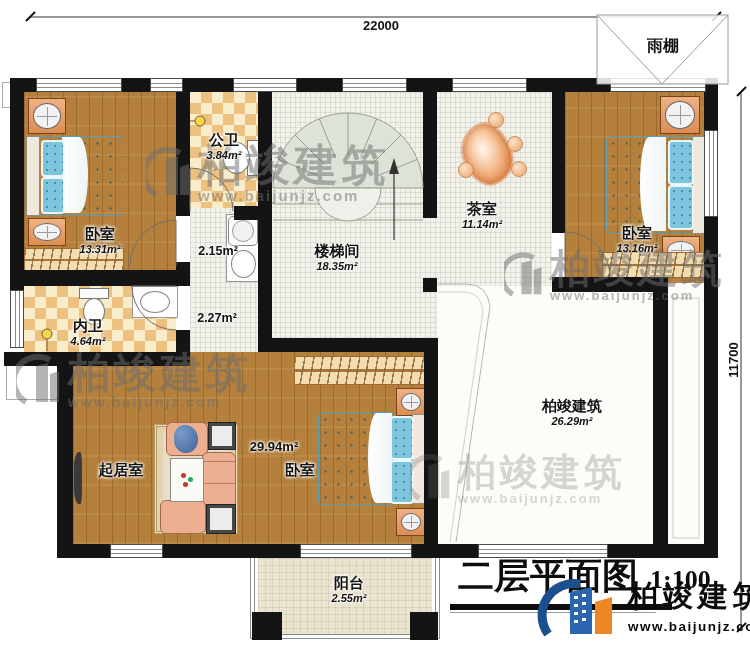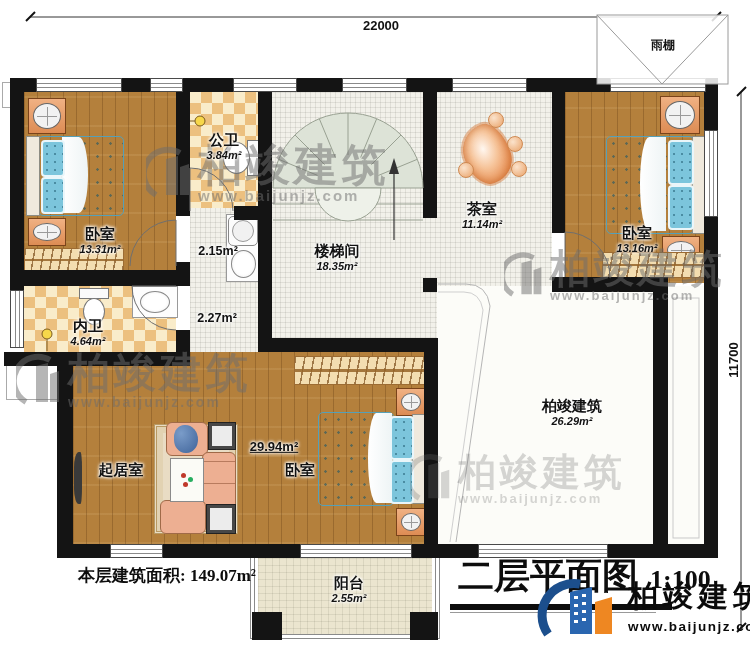--- a/index.html
+++ b/index.html
@@ -346,36 +346,35 @@
   <div class="lbl" style="left:572px;top:412px;">
     <span>柏竣建筑</span>
     <span class="ar">26.29m²</span>
   </div>
   <div class="lbl" style="left:121px;top:470px;">
     <span>起居室</span>
   </div>
   <div class="lbl" style="left:300px;top:470px;">
     <span>卧室</span>
   </div>
-  <div class="lbl small" style="left:274px;top:447px;font-size:13px;text-decoration:underline;">
+  <div class="lbl small" style="left:274px;top:447px;font-size:13px;">
     <span>29.94m²</span>
   </div>
   <div class="lbl" style="left:349px;top:589px;">
     <span>阳台</span>
     <span class="ar">2.55m²</span>
   </div>
-  <div class="lbl" style="left:663px;top:46px;font-size:12px;">
+  <div class="lbl" style="left:663px;top:46px;font-size:16px;">
     <span>雨棚</span>
   </div>
 
   <div class="dim" style="left:381px;top:25px;">22000</div>
   <div class="dim vert" style="left:733px;top:360px;">11700</div>
 
   <div class="titleblock" style="left:78px;top:564px;font-size:17px;font-weight:bold;">
-    <div>本层建筑面积: 149.07m²</div>
   </div>
 
   <div class="titleblock" style="left:450px;top:552px;">
     <span style="font-size:36px;font-weight:bold;margin-left:8px;">二层平面图</span>
     <span style="font-size:26px;font-weight:bold;margin-left:8px;">1:100</span>
     <div style="width:222px;height:6px;background:#0d0d0d;margin-top:3px;"></div>
     <div style="width:206px;height:1px;background:#999;margin-top:2px;"></div>
   </div>
 
   <div class="abs" style="left:534px;top:576px;display:flex;align-items:flex-start;gap:6px;z-index:55;">

